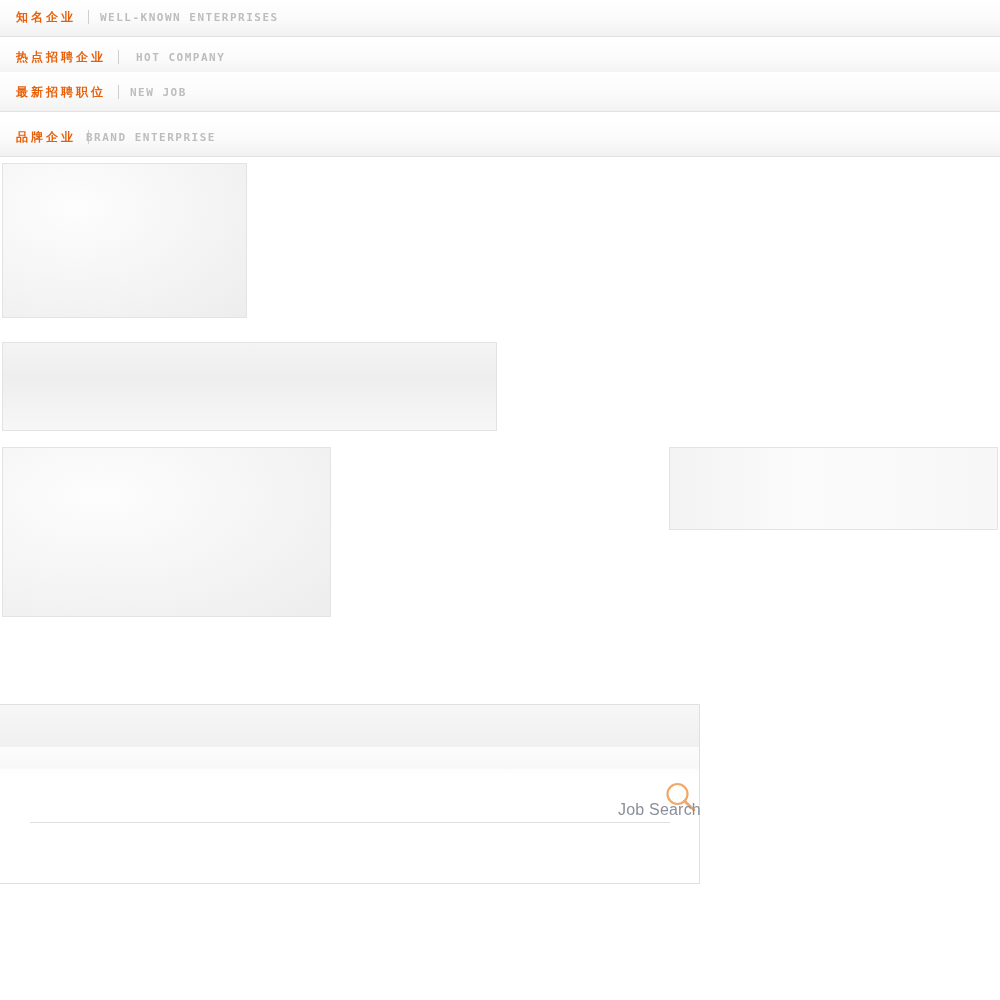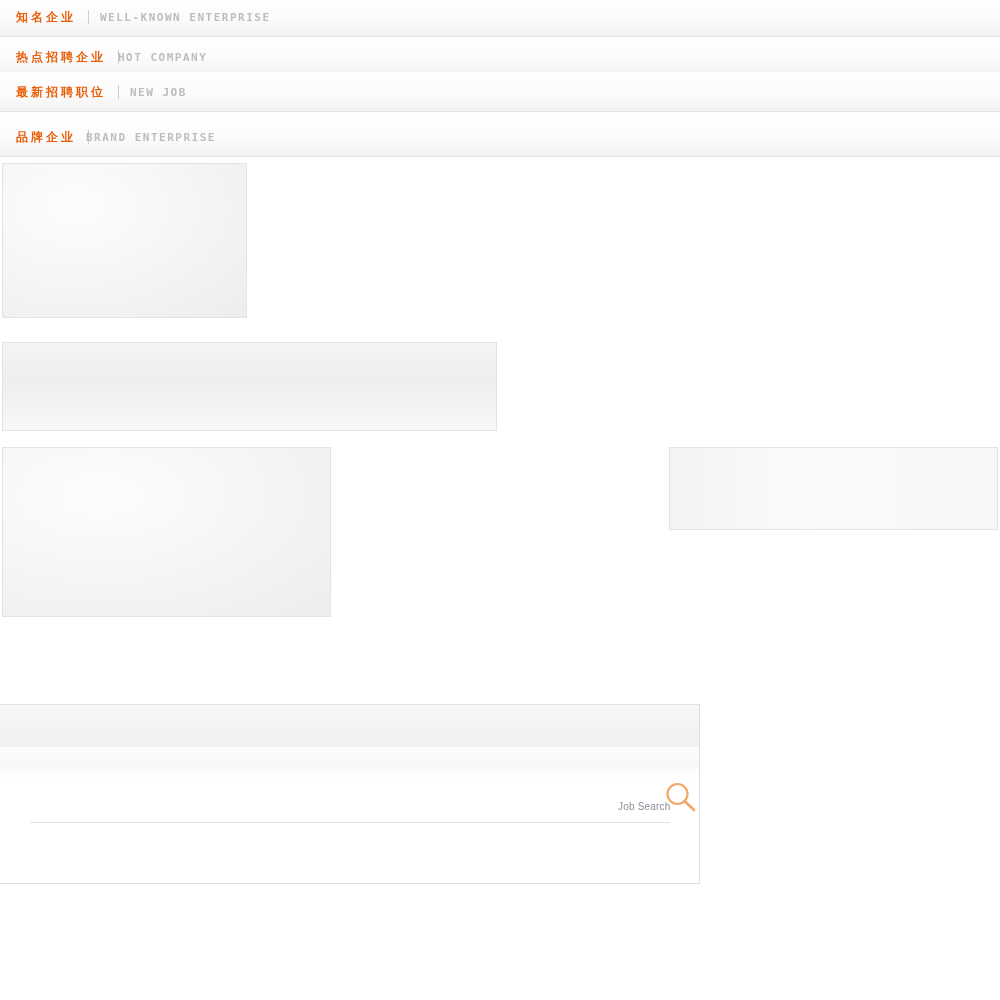--- a/index.html
+++ b/index.html
@@ -127,39 +127,39 @@
     top: 780px;
     width: 34px;
     height: 34px;
   }
   #search-magnifier svg { display: block; }
 
   #search-label {
     position: absolute;
     left: 618px;
     top: 801px;
-    font-size: 10px;
+    font-size: 16px;
     color: #8a8f99;
     letter-spacing: .2px;
     white-space: nowrap;
   }
 </style>
 </head>
 <body>
 
 <div class="section-row" id="row-0">
   <span class="cn">知名企业</span>
   <span class="divider" style="left:88px;"></span>
-  <span class="en" style="left:100px;">WELL-KNOWN ENTERPRISE</span>
+  <span class="en" style="left:100px;">WELL-KNOWN ENTERPRISES</span>
 </div>
 
 <div class="section-row" id="row-1">
   <span class="cn">热点招聘企业</span>
   <span class="divider" style="left:118px;"></span>
-  <span class="en" style="left:118px;">HOT COMPANY</span>
+  <span class="en" style="left:136px;">HOT COMPANY</span>
 </div>
 
 <div class="section-row" id="row-2">
   <span class="cn">最新招聘职位</span>
   <span class="divider" style="left:118px;"></span>
   <span class="en" style="left:130px;">NEW JOB</span>
 </div>
 
 <div class="section-row" id="row-3">
   <span class="cn">品牌企业</span>

